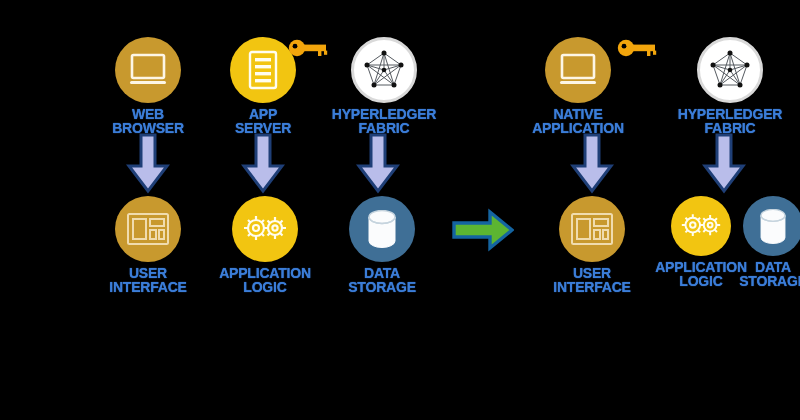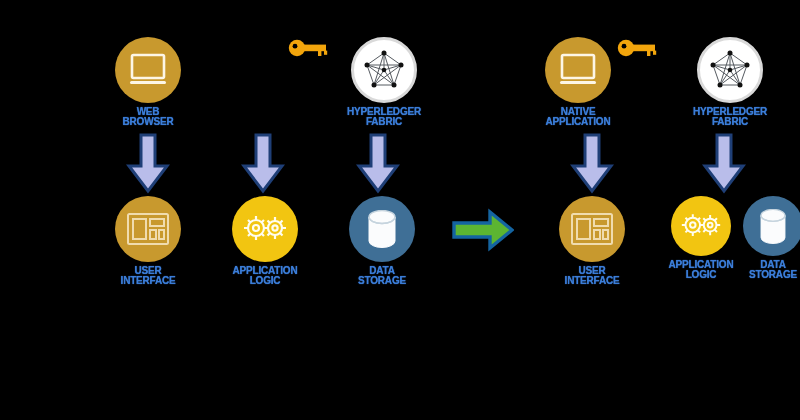--- a/index.html
+++ b/index.html
@@ -22,21 +22,21 @@
   .disc svg{display:block;}
 
   .caption{
     margin-top:4px;
     color:#3b7dd8;
     font-weight:bold;
     text-align:center;
     line-height:1.0;
     letter-spacing:-0.2px;
     white-space:pre-line;
-    font-size:10px;
+    font-size:14px;
     text-shadow:0 0 1px #3b7dd8;
   }
 
   
   .varrow{position:absolute;}
 
   
   .garrow{position:absolute;}
 
   
@@ -51,20 +51,32 @@
     <div class="disc" style="width:66px;height:66px;background:#c8992e;">
       <svg width="38" height="34" viewBox="0 0 38 34">
         <rect x="3" y="2" width="32" height="23" rx="1.5" fill="none" stroke="#fdf6e6" stroke-width="2.6"></rect>
         <rect x="1" y="28" width="36" height="3" rx="1.5" fill="#fdf6e6"></rect>
       </svg>
     </div>
     <div class="caption">WEB
 BROWSER</div>
   </div>
 
+  <div class="node" style="left:223px;top:37px;width:80px;">
+    <div class="disc" style="width:66px;height:66px;background:#f2c511;">
+      <svg width="30" height="40" viewBox="0 0 30 40">
+        <rect x="2" y="2" width="26" height="36" rx="2" fill="none" stroke="#fffdf0" stroke-width="2.4"></rect>
+        <rect x="7" y="8" width="16" height="3.4" fill="#fffdf0"></rect>
+        <rect x="7" y="15" width="16" height="3.4" fill="#fffdf0"></rect>
+        <rect x="7" y="22" width="16" height="3.4" fill="#fffdf0"></rect>
+        <rect x="7" y="29" width="16" height="3.4" fill="#fffdf0"></rect>
+      </svg>
+    </div>
+    <div class="caption">APP SERVER</div>
+  </div>
 
   <div class="key" style="left:288px;top:37px;">
     <svg width="40" height="22" viewBox="0 0 40 22">
       <circle cx="9" cy="11" r="8.2" fill="#f2a50c"></circle>
       <circle cx="7" cy="9.2" r="2.4" fill="#000000"></circle>
       <rect x="14" y="7.6" width="24" height="6.6" fill="#f2a50c"></rect>
       <rect x="30" y="13.6" width="3.4" height="5.4" fill="#f2a50c"></rect>
       <rect x="36" y="13.6" width="3.2" height="4.2" fill="#f2a50c"></rect>
     </svg>
   </div>

